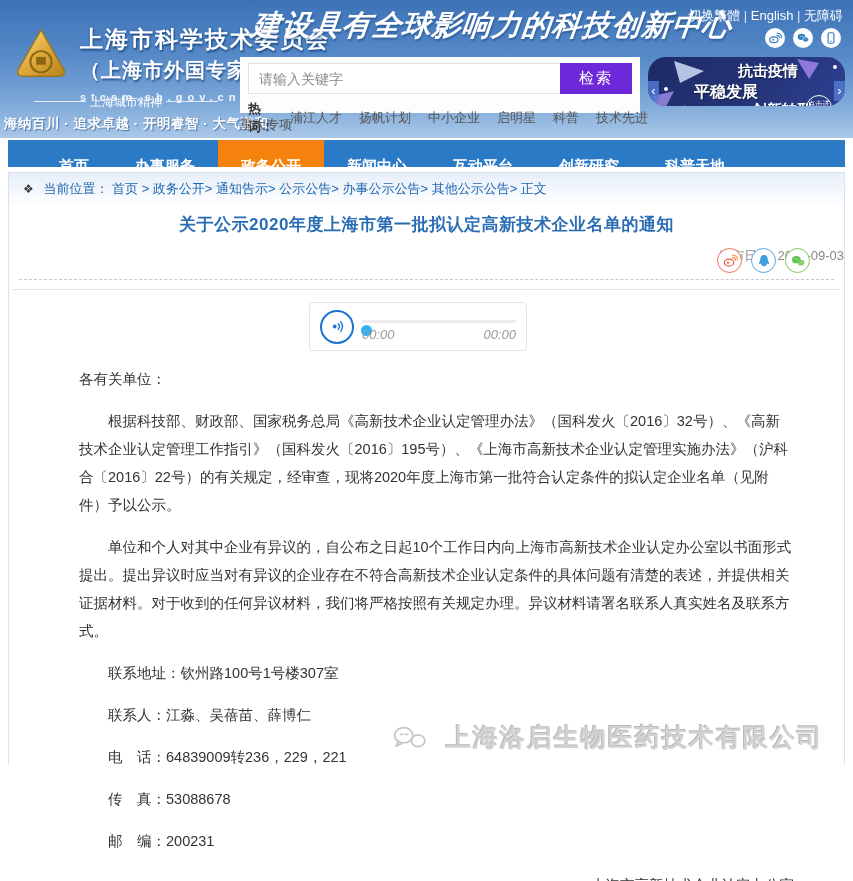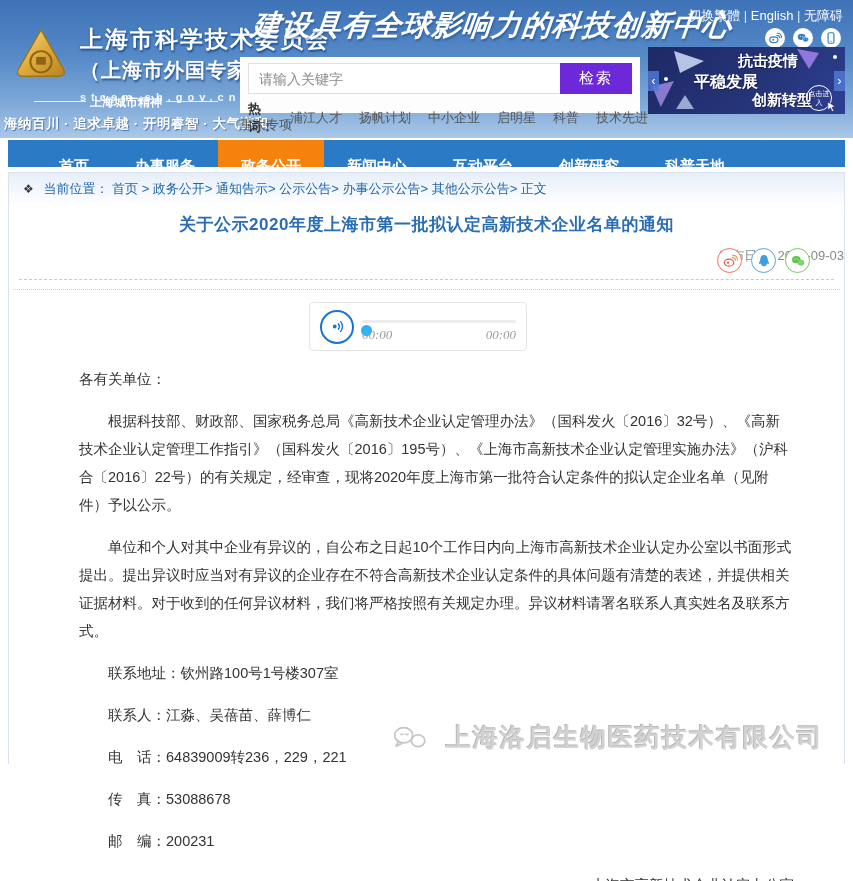--- a/index.html
+++ b/index.html
@@ -10,21 +10,21 @@
   .site-header { position:relative; width:853px; height:138px;
     background:linear-gradient(180deg,#3d72b7 0%,#5589c7 40%,#7ea9d9 75%,#aac8e8 100%); }
   .logo { position:absolute; left:12px; top:26px; width:58px; height:58px; }
   .org-block { position:absolute; left:80px; top:24px; color:#fff; }
   .org-title { font-size:23px; font-weight:bold; letter-spacing:2px;
     text-shadow:1px 2px 2px rgba(23,70,130,.8),0 0 2px #2a5d9f; }
   .org-subtitle { font-size:20px; font-weight:bold; letter-spacing:1px; margin-top:2px;
     text-shadow:1px 2px 2px rgba(23,70,130,.8); }
   .org-domain { font-size:11px; letter-spacing:5px; margin-top:7px; color:#f0f6fd; font-weight:bold; }
   .spirit { position:absolute; left:4px; top:92px; width:244px; text-align:center; color:#fff; }
-  .spirit-label { font-size:12px; font-weight:bold; display:inline-block; position:relative; padding:0 10px; }
+  .spirit-label { font-size:12px; font-weight:normal; display:inline-block; position:relative; padding:0 10px; }
   .spirit-label::before,.spirit-label::after { content:""; position:absolute; top:7px; width:52px; height:1px; background:#e6eefb; }
   .spirit-label::before { left:-46px; } .spirit-label::after { right:-46px; }
   .spirit-motto { font-size:13.5px; font-weight:bold; margin-top:4px; letter-spacing:.5px;
     text-shadow:1px 1px 1px rgba(23,70,130,.6); white-space:nowrap; }
   .slogan { position:absolute; left:252px; top:6px; width:392px; color:#fff;
     font-family:"Liberation Serif","DejaVu Serif",serif; font-style:italic; font-weight:bold;
     font-size:29px; letter-spacing:1px; white-space:nowrap; transform:skewX(-6deg);
     text-shadow:1px 2px 2px rgba(23,70,130,.55); }
   .top-links { position:absolute; right:10px; top:7px; color:#fff; font-size:13px; }
   .top-links span.link { cursor:pointer; }
@@ -39,22 +39,22 @@
   .search-input { flex:1; height:31px; border:1px solid #e0e0e0; border-right:none; padding:0 10px;
     font-size:14px; color:#333; outline:none; }
   .search-input::placeholder { color:#8a8a8a; }
   .search-btn { width:72px; height:31px; background:#6d28d9; color:#fff; border:none;
     font-size:15px; cursor:pointer; letter-spacing:2px; }
   .hot-row { display:flex; align-items:center; margin-top:6px; font-size:13px; }
   .hot-label { color:#333; font-weight:bold; margin-right:16px; }
   .hot-word { color:#555; margin-right:17px; cursor:pointer; white-space:nowrap; }
   .hot-wrap { position:absolute; left:240px; top:116px; font-size:13px; color:#555; cursor:pointer; }
 
-  .banner { position:absolute; left:648px; top:47px; width:197px; height:67px; overflow:hidden;
-    background:linear-gradient(130deg,#1e2a67 0%,#253478 55%,#2d3f92 100%); cursor:pointer; }
+  .banner { position:absolute; left:648px; top:57px; width:197px; height:49px; overflow:hidden;
+    background:linear-gradient(130deg,#1e2a67 0%,#253478 55%,#2d3f92 100%); cursor:pointer;border-radius:18px; }
   .banner .tri { position:absolute; }
   .tri-a { left:26px; top:4px; width:30px; height:22px; background:#c7d4f0; clip-path:polygon(0 0,100% 45%,20% 100%); opacity:.9; }
   .tri-b { right:26px; top:2px; width:22px; height:20px; background:#8f77dd; clip-path:polygon(0 0,100% 20%,55% 100%); }
   .tri-c { left:4px; top:34px; width:22px; height:26px; background:#9b86e0; clip-path:polygon(0 20%,100% 0,40% 100%); opacity:.85; }
   .tri-d { left:28px; top:48px; width:18px; height:14px; background:#b9c8ec; clip-path:polygon(0 100%,50% 0,100% 100%); opacity:.8; }
   .banner-line { position:absolute; color:#fff; font-weight:bold; text-shadow:1px 1px 1px rgba(0,0,0,.4); white-space:nowrap; }
   .bl-1 { left:90px; top:5px; font-size:15px; }
   .bl-2 { left:46px; top:25px; font-size:16px; }
   .bl-3 { left:104px; top:44px; font-size:15px; }
   .banner-badge { position:absolute; left:158px; top:38px; width:26px; height:26px; border:1.5px solid #fff;
@@ -94,21 +94,21 @@
   .sep-dotted { margin:9px 4px 0 4px; border-top:1px dotted #cfcfcf; }
 
   .audio-player { margin:12px 0 0 300px; width:218px; height:49px; border:1px solid #e6e6e6;
     border-radius:4px; background:#fff; display:flex; align-items:center; padding:0 10px; }
   .audio-btn { width:34px; height:34px; border:2px solid #1a73d4; border-radius:50%; display:flex;
     align-items:center; justify-content:center; cursor:pointer; flex-shrink:0; background:#fff; }
   .audio-track-zone { flex:1; margin-left:8px; position:relative; height:34px; }
   .audio-track { position:absolute; left:0; right:0; top:10px; height:3px; background:#ececec; border-radius:2px; cursor:pointer; }
   .audio-dot { position:absolute; left:-1px; top:5px; width:11px; height:11px; background:#2bb3f3; border-radius:50%; cursor:pointer; }
   .audio-times { position:absolute; left:0; right:0; top:17px; display:flex; justify-content:space-between;
-    font-size:13px; color:#9a9a9a; font-style:italic;font-family:Liberation Serif, serif; }
+    font-size:13px; color:#9a9a9a; font-style:italic; }
 
   .article-body { padding:0 50px 0 70px; font-size:14.5px; color:#333; }
   .article-body p { line-height:28px; margin:14px 0; }
   .indent { text-indent:2em; }
   .signature { text-align:right; margin-top:16px; line-height:28px; }
 
   .watermark { position:absolute; right:20px; bottom:10px; display:flex; align-items:center; gap:18px;
     pointer-events:none; }
   .watermark-text { font-size:25px; font-weight:bold; letter-spacing:2px; color:#d2d2d2;
     text-shadow:-1px -1px 0 #b8b8b8,1px 1px 0 #ffffff; white-space:nowrap; }

